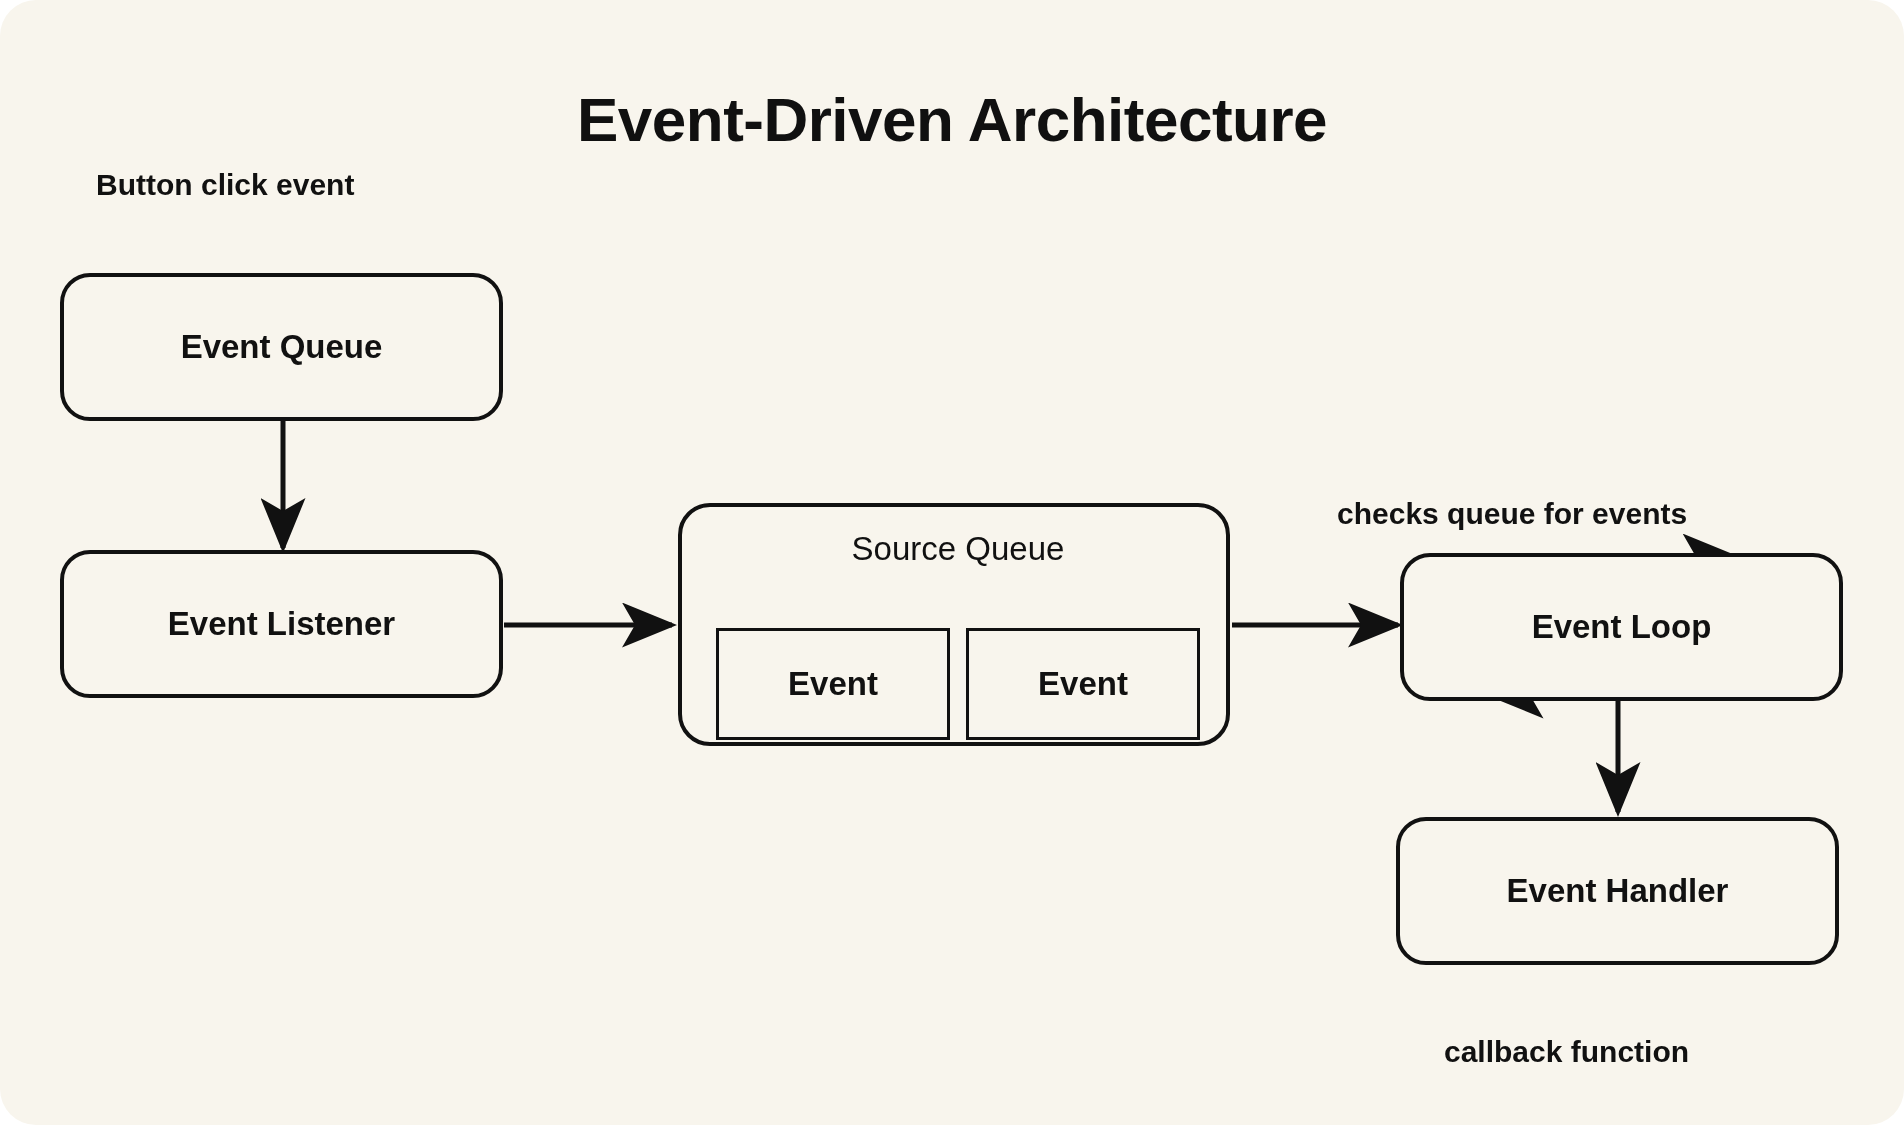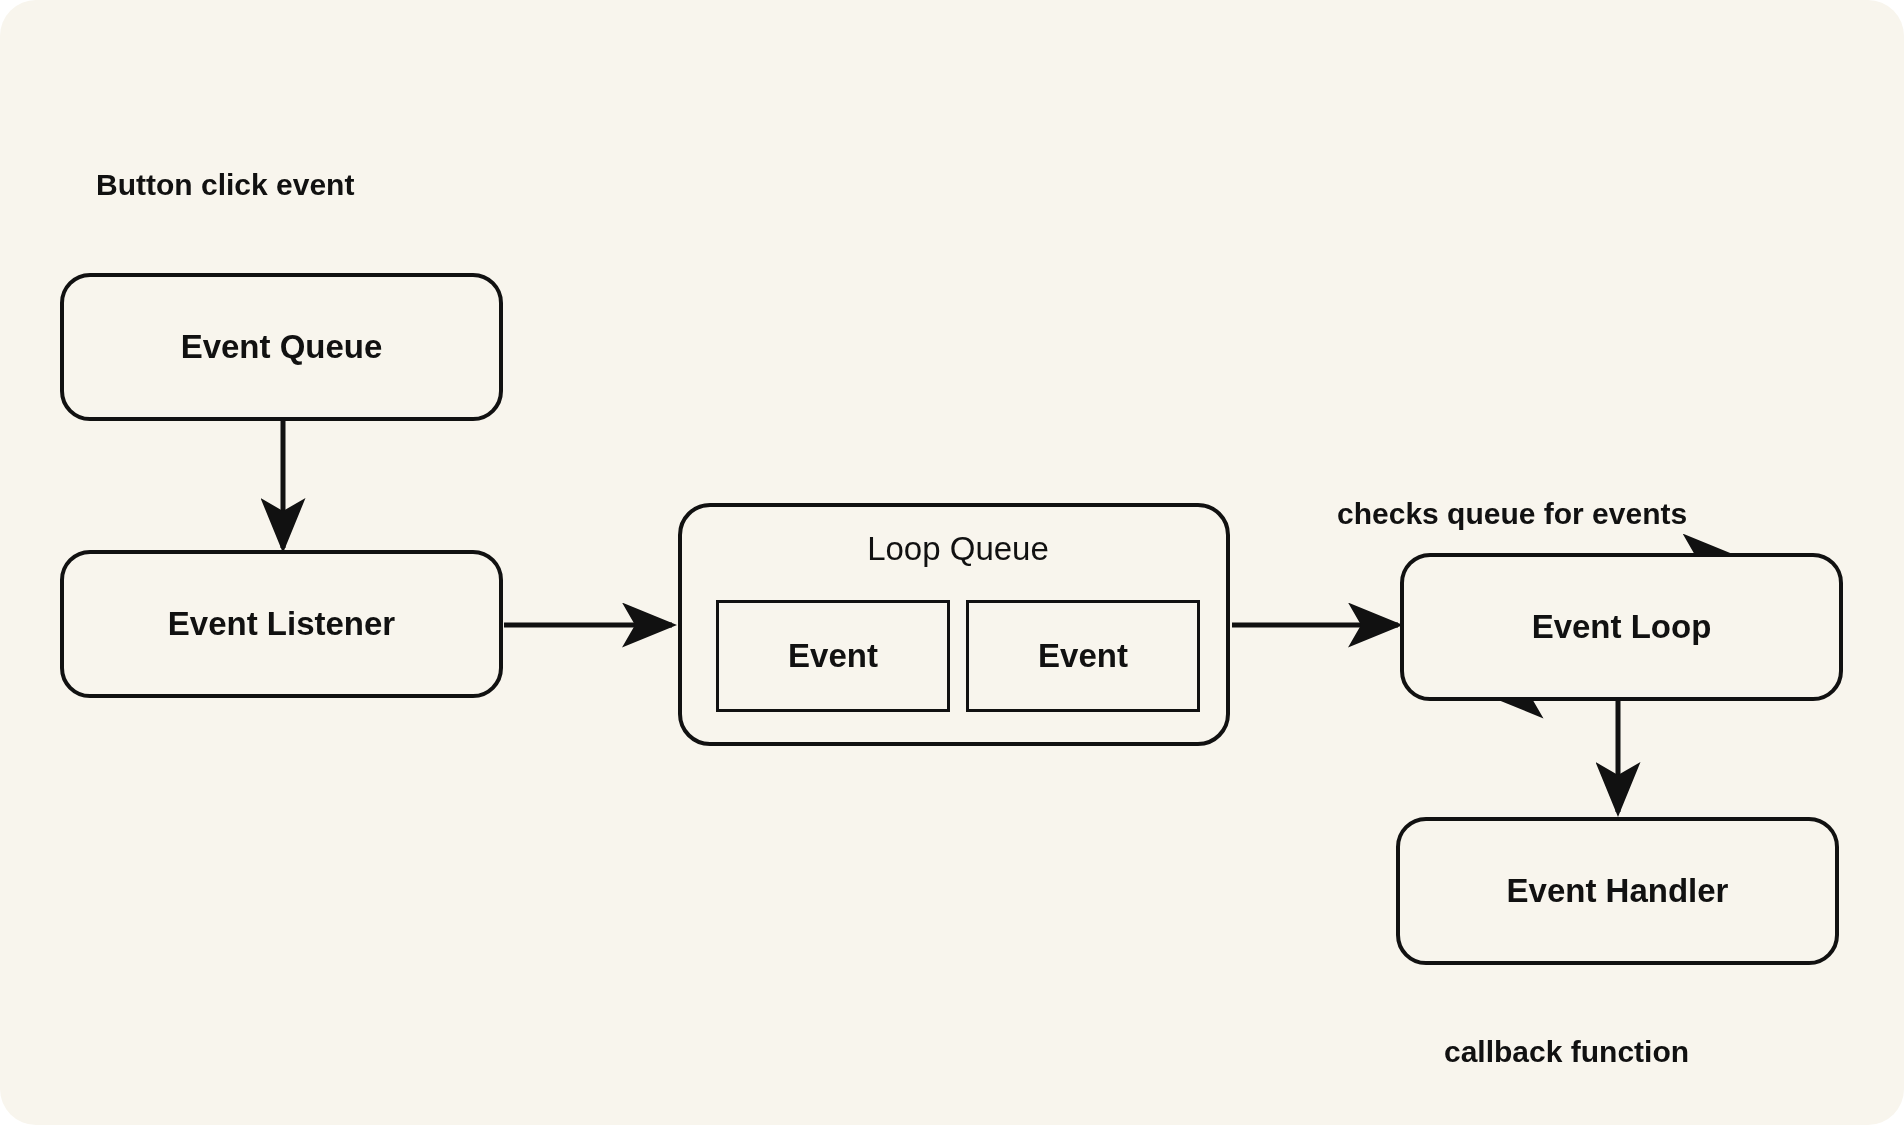--- a/index.html
+++ b/index.html
@@ -101,20 +101,21 @@
   }
   .queue-slot {
     box-sizing: border-box;
     width: 234px;
     height: 112px;
     border: 3px solid #111111;
     background: #f8f5ed;
     display: flex;
     align-items: center;
     justify-content: center;
+    margin-top: 28px;
   }
   .queue-slot-label {
     font-size: 33px;
     font-weight: bold;
     color: #111111;
     white-space: nowrap;
   }
 
   
   #arrow-layer {
@@ -124,20 +125,21 @@
     width: 1904px;
     height: 1125px;
     pointer-events: none;
   }
 </style>
 </head>
 <body>
 
 <div id="canvas">
 
+  <div id="diagram-title">Event-Driven Architecture</div>
 
   <svg id="arrow-layer" viewBox="0 0 1904 1125" xmlns="http://www.w3.org/2000/svg">
     <defs>
       <marker id="arrowhead-right" markerWidth="11" markerHeight="9" refX="10" refY="4.5" orient="auto" markerUnits="strokeWidth">
         <path d="M0,0 L11,4.5 L0,9 L2.6,4.5 Z" fill="#111111"></path>
       </marker>
       <marker id="arrowhead-down" markerWidth="11" markerHeight="9" refX="10" refY="4.5" orient="auto" markerUnits="strokeWidth">
         <path d="M0,0 L11,4.5 L0,9 L2.6,4.5 Z" fill="#111111"></path>
       </marker>
       <marker id="arrowhead-mid" markerWidth="11" markerHeight="9" refX="5.5" refY="4.5" orient="auto" markerUnits="strokeWidth">
@@ -168,21 +170,21 @@
 
   <div class="node" id="event-source-node" style="left:60px; top:273px; width:443px; height:148px;">
     <span class="node-label">Event Queue</span>
   </div>
 
   <div class="node" id="event-listener-node" style="left:60px; top:550px; width:443px; height:148px;justify-content:center;">
     <span class="node-label">Event Listener</span>
   </div>
 
   <div id="event-queue-node">
-    <div id="event-queue-title">Loop Queue</div>
+    <div id="event-queue-title">Source Queue</div>
     <div class="queue-slots">
       <div class="queue-slot">
         <span class="queue-slot-label">Event</span>
       </div>
       <div class="queue-slot">
         <span class="queue-slot-label">Event</span>
       </div>
     </div>
   </div>
 

